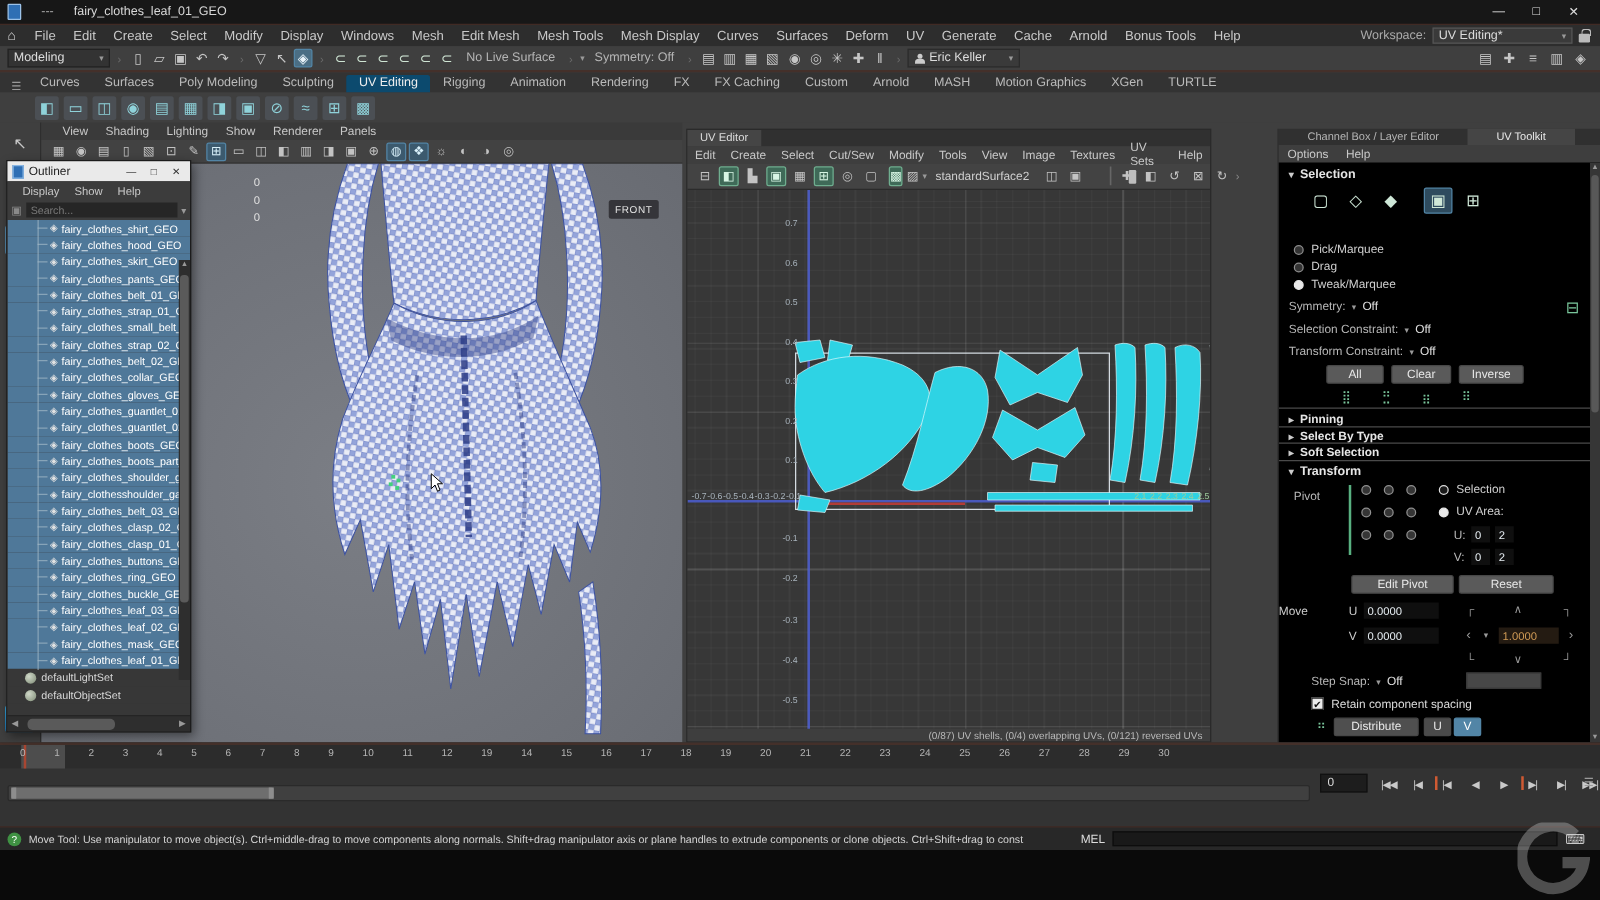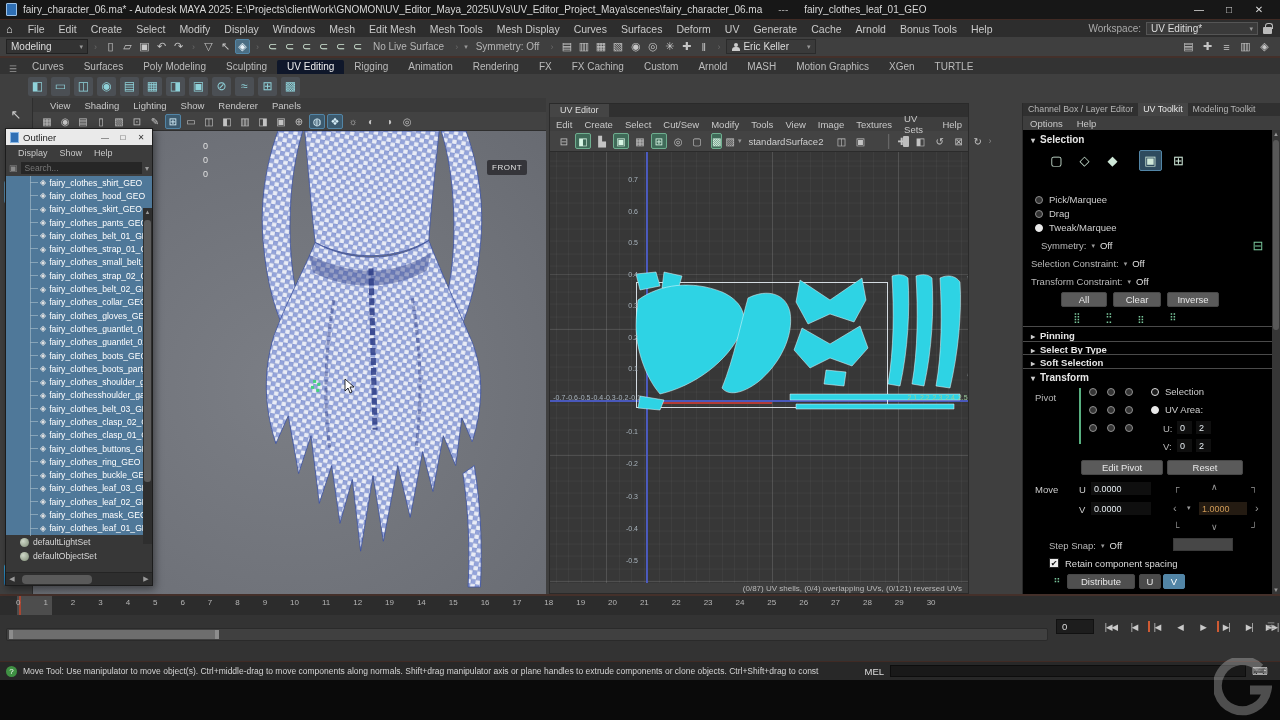--- a/index.html
+++ b/index.html
@@ -32,21 +32,21 @@
 .userbox{display:flex;align-items:center;gap:4px;border:1px solid #2b2b2b;background:#3a3a3a;height:15px;padding:0 5px;color:#ddd}
 .person{width:7px;height:7px;position:relative}
 .person::before{content:"";position:absolute;left:2px;top:0;width:4px;height:4px;border-radius:50%;background:#ccc}
 .person::after{content:"";position:absolute;left:0;top:4px;width:8px;height:4px;border-radius:3px 3px 0 0;background:#ccc}
 .sb-right{margin-left:auto;display:flex;gap:4px;padding-right:8px}
 
 .shelftabs{position:absolute;left:0;top:58px;width:1280px;height:16px;background:#333;display:flex;align-items:flex-end;padding-left:4px;font-size:10px;color:#bbb}
 .shelftabs .mi{width:18px;text-align:center;color:#999;font-size:9px}
 .shelftabs nav{display:flex}
 .shelftabs nav span{padding:1px 10px 2px;white-space:nowrap}
-.shelftabs nav span.active{background:#0f172a;color:#eee;border-radius:2px 2px 0 0}
+.shelftabs nav span.active{background:#0c4a6e;color:#eee;border-radius:2px 2px 0 0}
 .shelficons{position:absolute;left:0;top:74px;width:1280px;height:24px;background:#3f3f3f;display:flex;align-items:center;gap:4px;padding-left:28px}
 .shic{width:19px;height:19px;background:#4b4f54;border-radius:2px;display:inline-flex;align-items:center;justify-content:center;font-size:12px;color:#8fd2da}
 
 .main{position:absolute;left:0;top:98px;width:1280px;height:496px;background:#3f3f3f}
 .toolbox{position:absolute;left:0;top:0;width:33px;height:496px;background:#3f3f3f;border-right:1px solid #2e2e2e;display:flex;flex-direction:column;align-items:center;padding-top:4px;gap:2px}
 .tbic{width:24px;height:24px;display:flex;align-items:center;justify-content:center;font-size:13px;color:#c9c9c9;border-radius:3px}
 .tbic.active{background:#4b6e84;border:1px solid #5285a6;color:#eef7fd}
 .tb-gap{height:46px}
 .maya-logo{position:absolute;left:4px;bottom:8px;width:24px;height:22px;background:linear-gradient(#35a3d8,#1d6fa8);border-radius:3px;color:#fff;font-size:13px;font-weight:bold;display:flex;align-items:center;justify-content:center}
 
@@ -110,21 +110,21 @@
 .axis-v{position:absolute;left:96px;top:0;width:2px;height:100%;background:#4c5ed2;opacity:.85}
 .selbbox{position:absolute;left:86px;top:130px;width:252px;height:126px;border:1px solid rgba(240,248,255,.85)}
 .ulabels{position:absolute;top:242px;display:flex;font-size:7px;color:#a9b4bd}
 .ulabels span{width:12.6px;text-align:center}
 .ulabels.pos{color:#9ccc9c}
 .vlabels{position:absolute;left:72px;display:flex;flex-direction:column;justify-content:space-between;font-size:7px;color:#a9b4bd;text-align:right;width:16px}
 .uv-footer{position:absolute;left:0;bottom:0;right:0;height:10px;background:#3e3e3e;font-size:8px;color:#b9b9b9;display:flex;align-items:center;justify-content:flex-end;padding-right:6px}
 
 .rpanel{position:absolute;left:1022px;top:5px;width:258px;height:491px;background:#404040;border-left:1px solid #2a2a2a}
 .rp-tabs{height:13px;background:#303030;display:flex;font-size:8.8px;color:#b5b5b5}
-.rp-tabs span{padding:1px 5px;white-space:nowrap}
+.rp-tabs span{padding:1px 23px;white-space:nowrap}
 .rp-tabs span.active{background:#454545;color:#e8e8e8}
 .rp-menus{height:14px;background:#3e3e3e;display:flex;align-items:center;font-size:9.5px;color:#c9c9c9}
 .rp-menus span{padding:0 7px}
 .rp-content{position:absolute;left:0;top:27px;right:0;bottom:0;background:#000000;overflow:hidden}
 .rp-scroll{position:absolute;right:0;top:0;width:8px;bottom:0;background:#363636}
 .rp-scroll .th{position:absolute;left:1px;top:10px;width:6px;height:190px;background:#585858;border-radius:3px}
 .rp-scroll .ar{position:absolute;left:0;width:8px;text-align:center;font-size:6px;color:#999}
 .hdr{position:absolute;left:8px;font-size:10px;font-weight:bold;color:#e6e6e6}
 .hdr .caret{font-size:8px;margin-right:5px;color:#ccc}
 .tkic{position:absolute;width:23px;height:21px;display:flex;align-items:center;justify-content:center;font-size:13px;color:#cfe8d8;border:1px solid transparent;border-radius:2px}
@@ -171,21 +171,20 @@
 .wm-txt{line-height:1;text-align:left}
 .wm-the{font-size:9px;letter-spacing:3px;font-weight:bold}
 .wm-gnomon{font-size:22px;letter-spacing:4px;font-weight:bold}
 .wm-workshop{font-size:15px;letter-spacing:3.5px;font-weight:bold}
 </style>
 </head>
 <body>
 
 <div class="titlebar">
   <span class="doc-ic"></span>
-  <span class="t">fairy_character_06.ma* - Autodesk MAYA 2025: E:\Projects\clientWork\GNOMON\UV_Editor_Maya_2025\UVs\UV_Editor_Project_Maya\scenes\fairy_character_06.ma</span>
   <span class="dash">---</span>
   <span class="t">fairy_clothes_leaf_01_GEO</span>
   <span class="wincontrols">
     <span>—</span>
     <span>□</span>
     <span>✕</span>
   </span>
 </div>
 
 <div class="menubar">
@@ -766,21 +765,21 @@
           <span>Pick/Marquee</span>
       </div>
       <div class="radio-row" style="top:78px;left:12px">
         <span class="rdot"></span>
           <span>Drag</span>
       </div>
       <div class="radio-row selected" style="top:92px;left:12px">
         <span class="rdot"></span>
           <span>Tweak/Marquee</span>
       </div>
-      <div class="lblrow" style="top:110px;left:18px">
+      <div class="lblrow" style="top:110px;left:8px">
         <span>Symmetry:</span>
         <span class="dd">▾</span>
         <span class="val">Off</span>
       </div>
       <span class="greenic" style="position:absolute;top:108px;right:10px;font-size:13px">⊟</span>
       <div class="lblrow" style="top:128px;left:8px">
         <span>Selection Constraint:</span>
         <span class="dd">▾</span>
         <span class="val">Off</span>
       </div>
@@ -836,21 +835,21 @@
         <span>UV Area:</span>
       </div>
       <span class="lblrow" style="top:293px;left:140px">U:</span>
       <span class="blackfield" style="top:291px;left:154px;width:15px">0</span>
       <span class="blackfield" style="top:291px;left:173px;width:15px">2</span>
       <span class="lblrow" style="top:311px;left:140px">V:</span>
       <span class="blackfield" style="top:309px;left:154px;width:15px">0</span>
       <span class="blackfield" style="top:309px;left:173px;width:15px">2</span>
       <div class="tkbtn" style="top:330px;left:58px;width:82px">Edit Pivot</div>
       <div class="tkbtn" style="top:330px;left:144px;width:76px">Reset</div>
-      <span class="lblrow" style="top:354px;left:12px;color:#ccc">Move</span>
+      <span class="lblrow" style="top:354px;left:0;color:#ccc">Move</span>
       <span class="lblrow" style="top:354px;left:56px;color:#ccc">U</span>
       <span class="blackfield" style="top:352px;left:68px;width:60px">0.0000</span>
       <span class="padg" style="top:352px;left:150px">┌</span>
       <span class="padg" style="top:352px;left:188px">∧</span>
       <span class="padg" style="top:352px;left:228px">┐</span>
       <span class="lblrow" style="top:374px;left:56px;color:#ccc">V</span>
       <span class="blackfield" style="top:372px;left:68px;width:60px">0.0000</span>
       <span class="padg" style="top:372px;left:150px;font-size:11px">‹</span>
       <span class="padg" style="top:374px;left:164px;font-size:7px">▾</span>
       <span class="blackfield" style="top:372px;left:176px;width:48px;background:#241b12;color:#cf9a55">1.0000</span>

